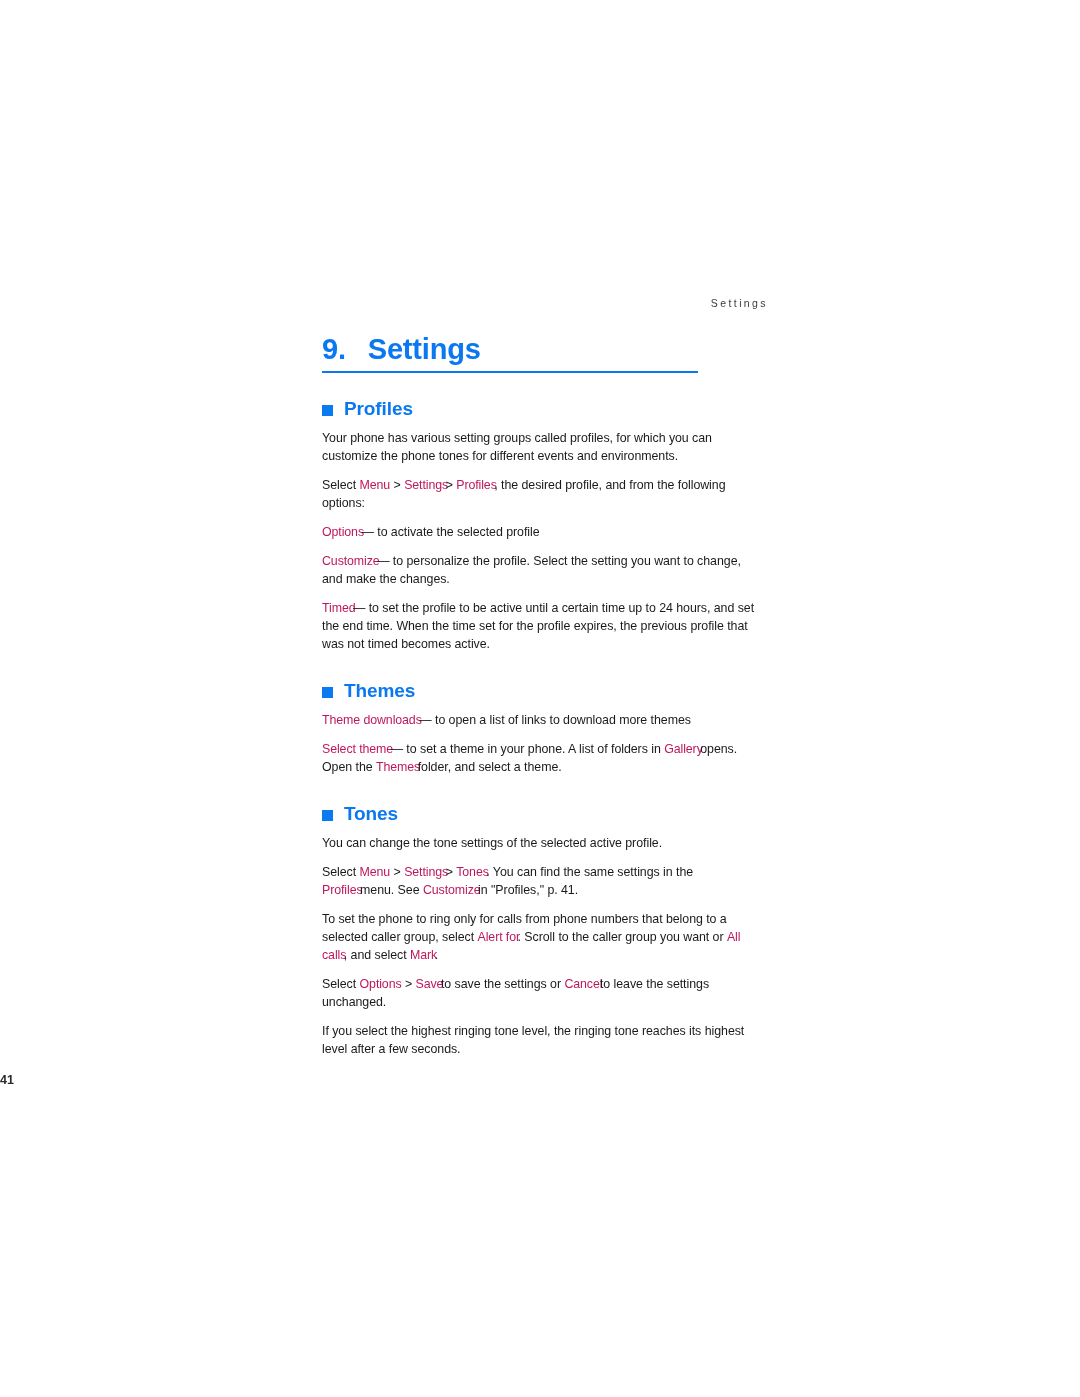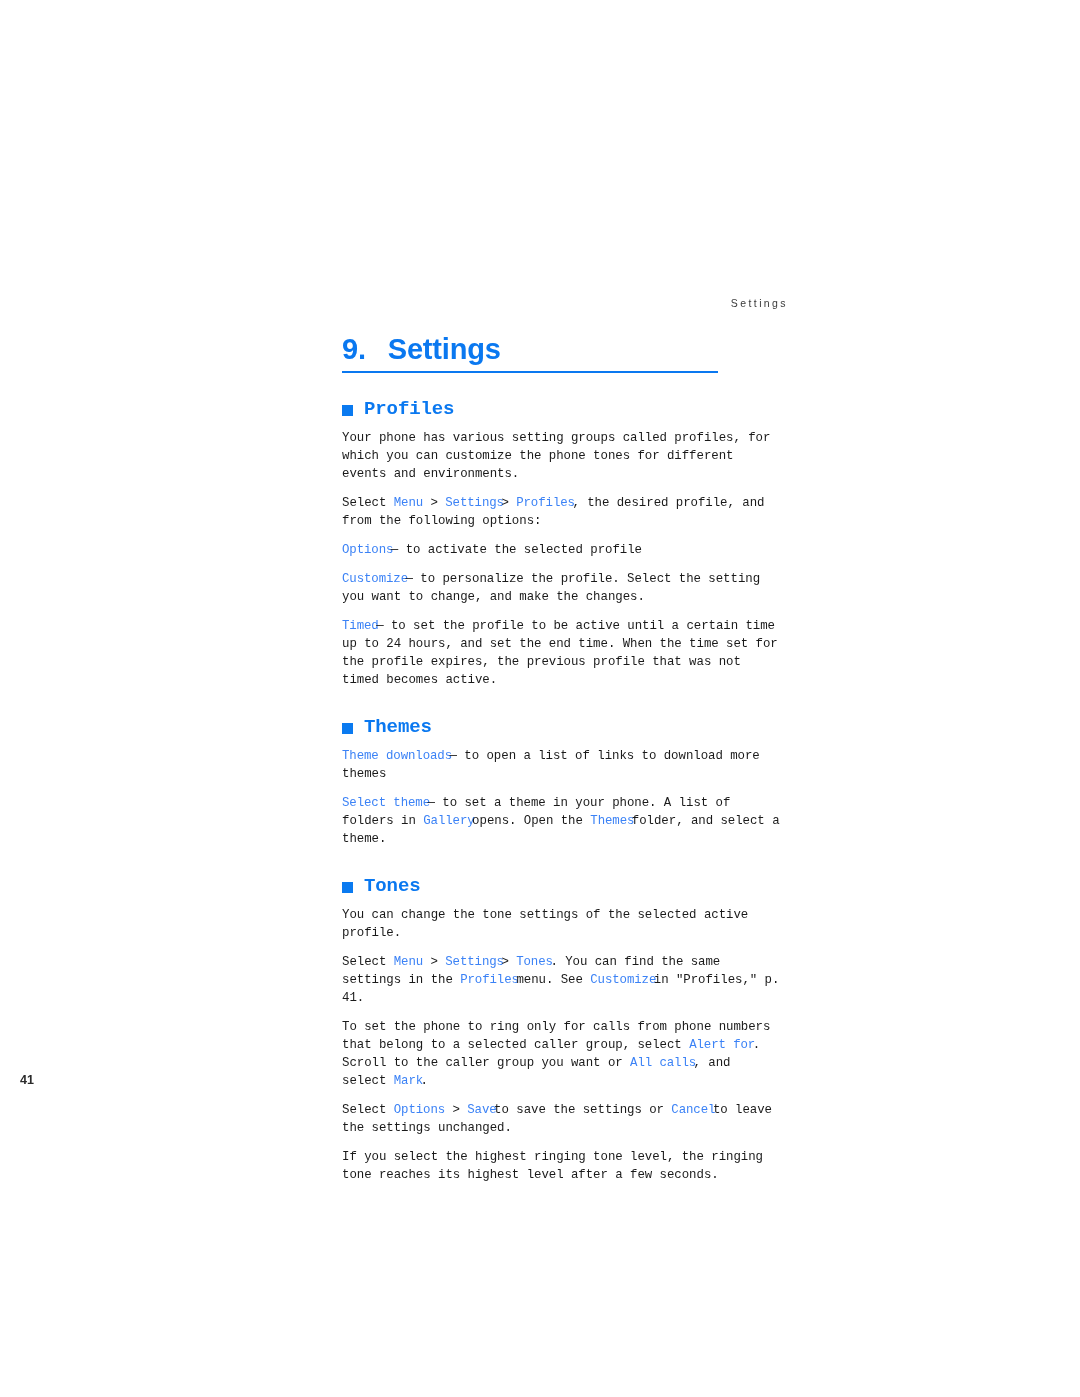--- a/index.html
+++ b/index.html
@@ -14,21 +14,20 @@
     font-family: "Liberation Sans", sans-serif;
     color: #1a1a1a;
     overflow: hidden;
   }
 
   
   .page {
     position: absolute;
     inset: 0;
     background: #ffffff;
-    margin-left: 20px;
   }
 
   
   .running-header {
     position: absolute;
     top: 297px;
     left: 0;
     width: 768px;
     text-align: right;
     font-size: 10.5px;
@@ -59,21 +58,20 @@
     height: 2px;
     background: #0a78f0;
   }
 
   
   .content {
     position: absolute;
     top: 398px;
     left: 322px;
     width: 440px;
-    font-family: Liberation Mono, monospace;
   }
 
   
   .section-head {
     display: flex;
     align-items: center;
     color: #0a78f0;
     font-size: 19px;
     font-weight: 700;
     letter-spacing: -0.1px;
@@ -96,21 +94,21 @@
     margin: 0 0 11px 0;
     font-size: 12.4px;
     line-height: 18px;
     color: #1a1a1a;
     letter-spacing: -0.05px;
   }
   p.body:last-child { margin-bottom: 0; }
 
   
   .ui {
-    color: #3b82f6;
+    color: #be185d;
     letter-spacing: -0.1px;
   }
   .ui.tight { margin-right: -2.5px; }
   .sep { color: #1a1a1a; }
 
   
   .folio {
     position: absolute;
     top: 1073px;
     left: 0;

